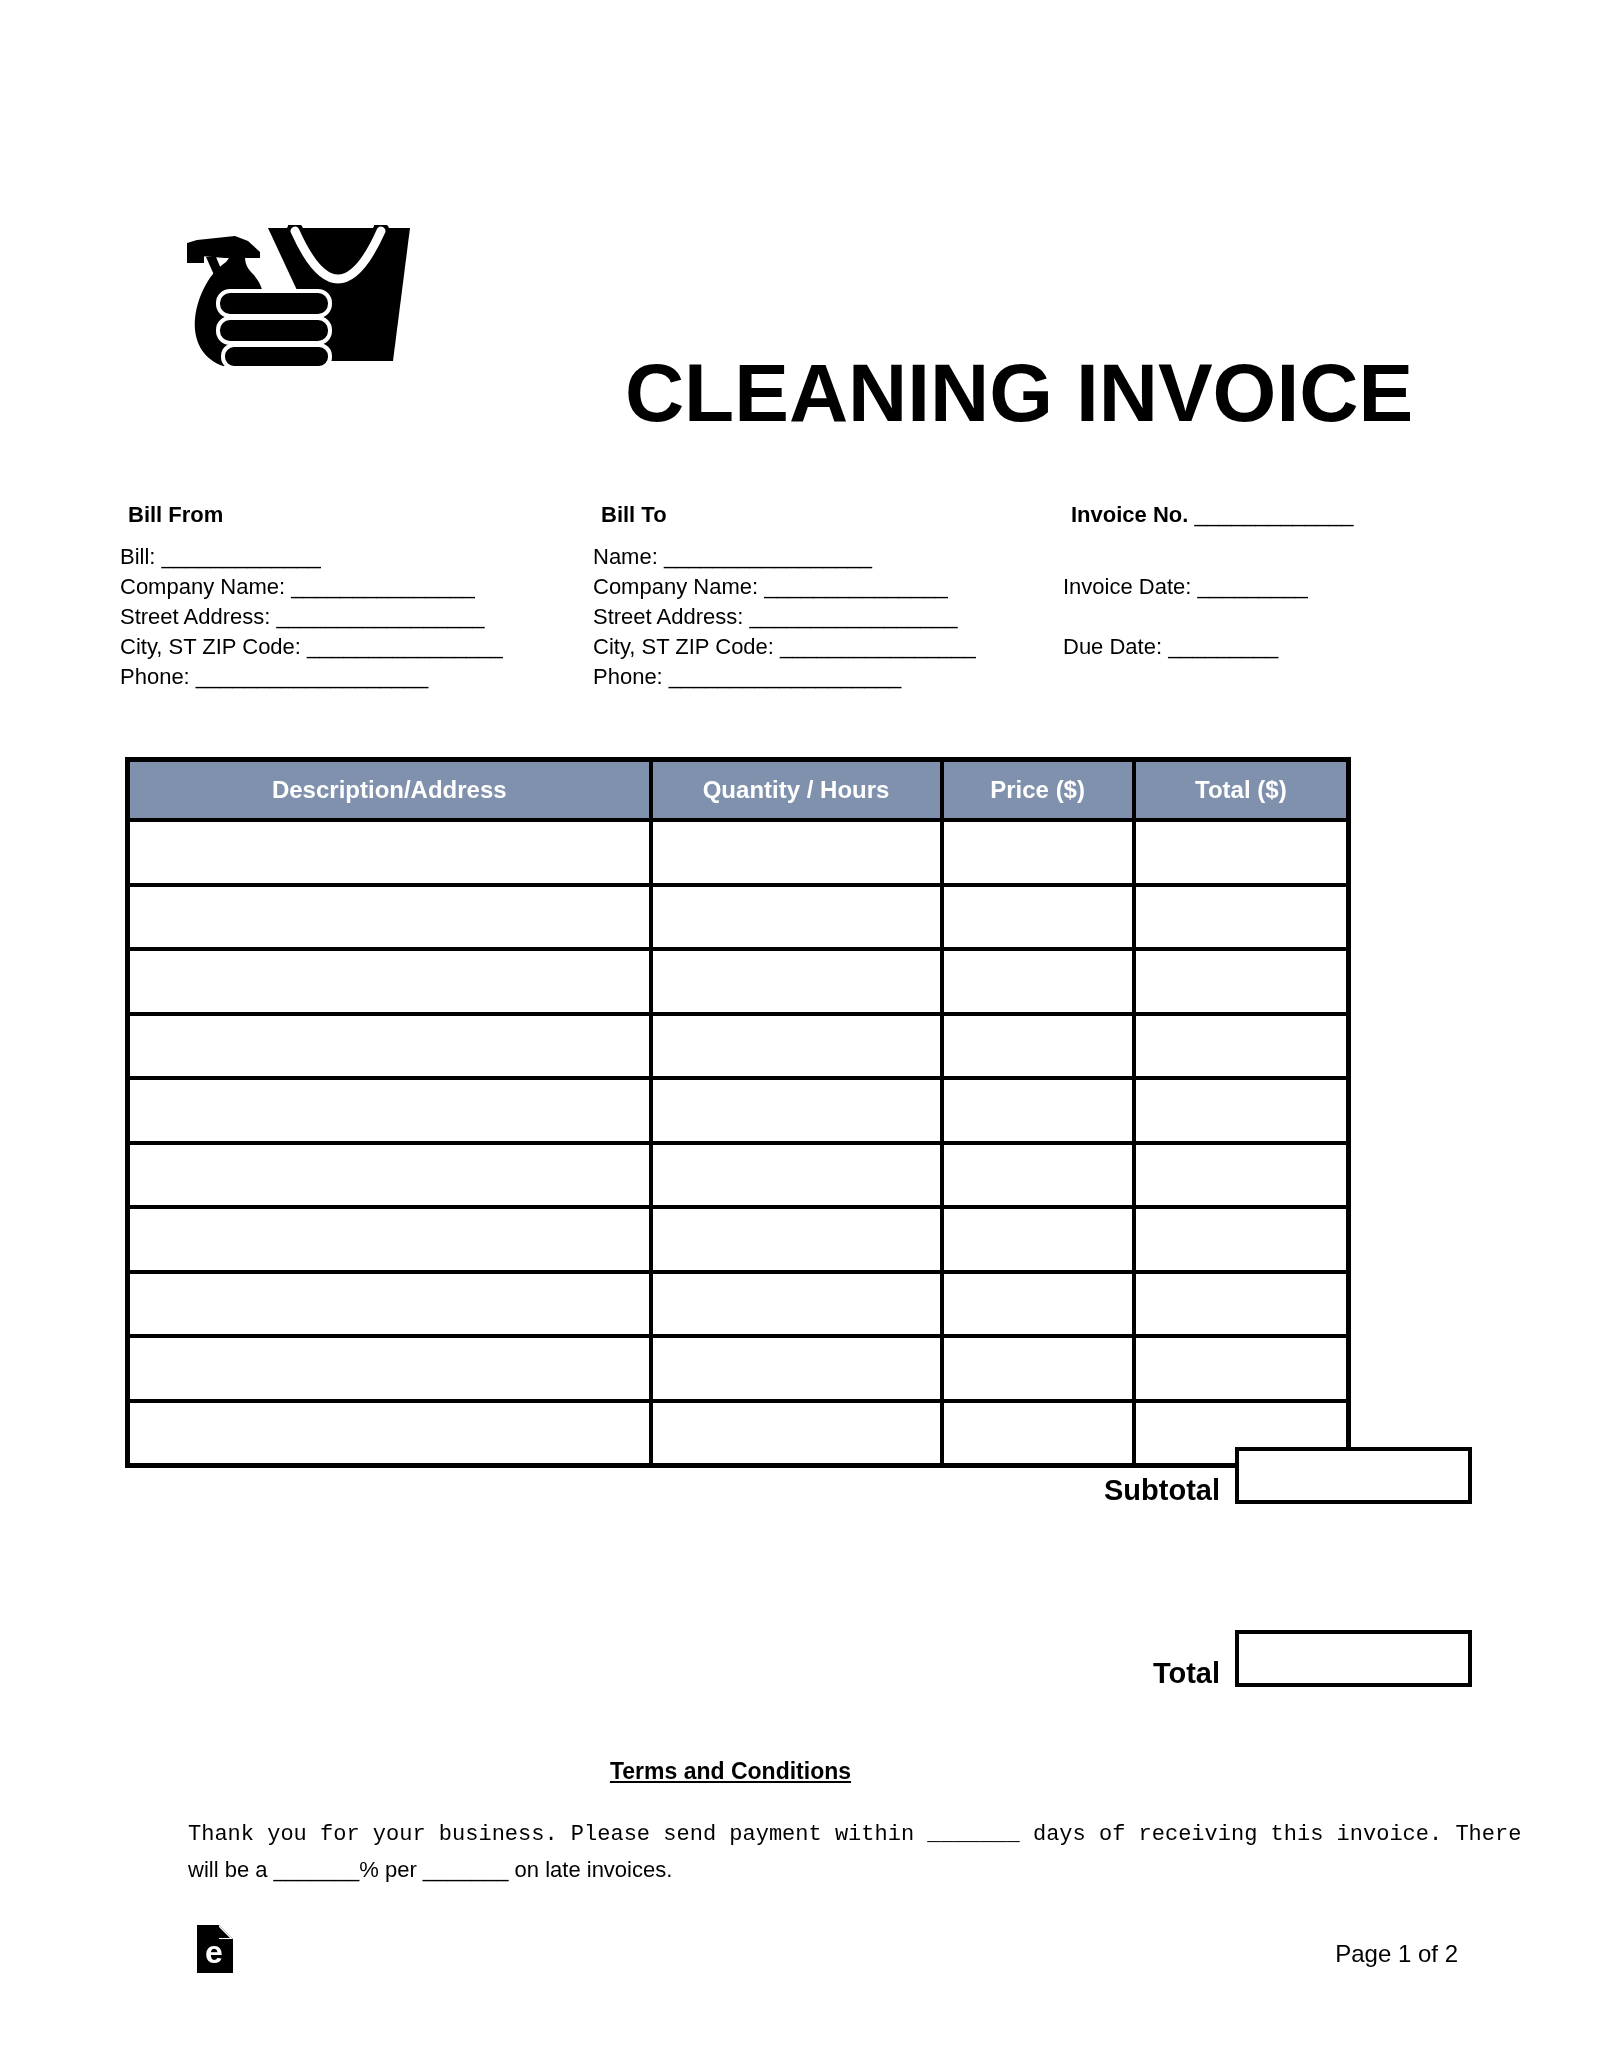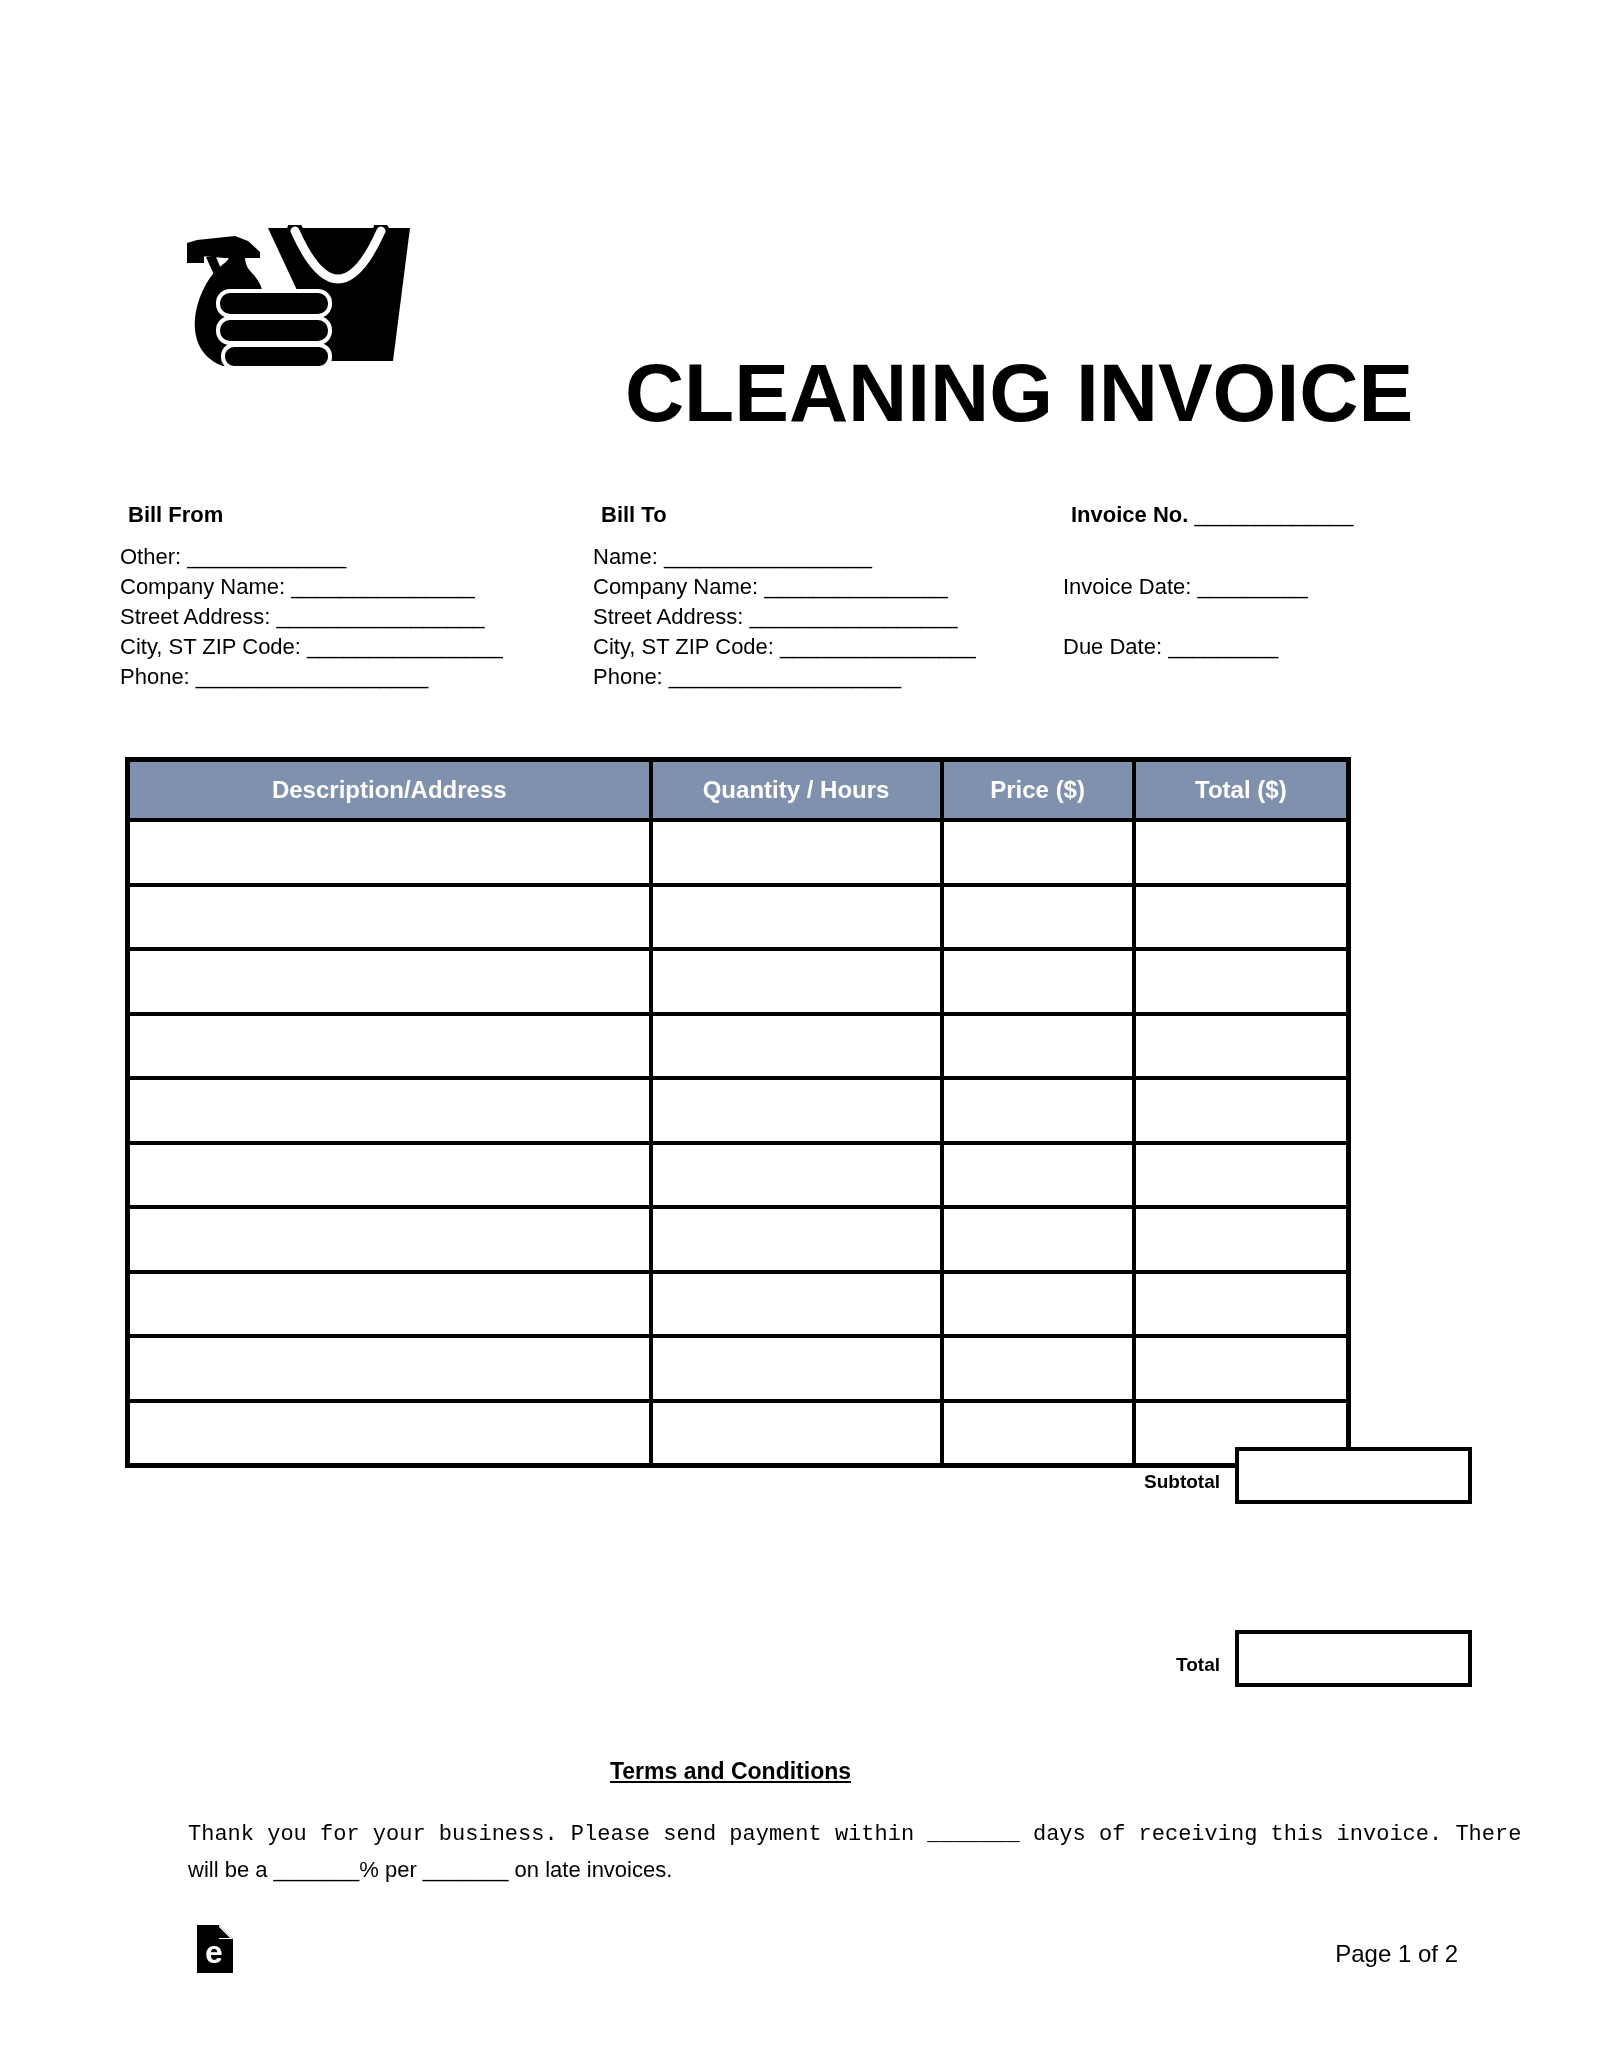--- a/index.html
+++ b/index.html
@@ -29,22 +29,22 @@
   }
   #items-table th{
     background:#8091AE;color:#fff;font-size:24px;font-weight:bold;
     border:4px solid #000;height:54px;text-align:center;vertical-align:middle;
     font-family:"Liberation Sans",sans-serif;
   }
   #items-table td{border:4px solid #000;height:58.5px;background:#fff;}
   
   .total-row{position:absolute;left:125px;width:1347px;height:61px;}
   .total-label{
-    position:absolute;right:252px;top:6px;height:61px;display:flex;align-items:center;
-    font-size:19px;white-space:nowrap;
+    position:absolute;right:252px;top:15px;height:61px;display:flex;align-items:center;
+    font-size:29px;white-space:nowrap;
   }
   .total-box{
     position:absolute;left:1110px;top:2px;width:229px;height:49px;
     border:4px solid #000;background:#fff;
   }
   
   #terms-heading{
     position:absolute;left:0;top:1758px;width:1461px;text-align:center;
     font-size:23px;font-weight:bold;text-decoration:underline;
   }
@@ -81,21 +81,21 @@
       <rect x="33" y="66" width="112" height="25" rx="12" fill="#000" stroke="#fff" stroke-width="4"></rect>
       <rect x="33" y="93" width="112" height="25" rx="12" fill="#000" stroke="#fff" stroke-width="4"></rect>
       <rect x="38" y="120" width="107" height="23" rx="11" fill="#000" stroke="#fff" stroke-width="4"></rect>
     </svg>
   </div>
 
   <div id="doc-title">CLEANING INVOICE</div>
 
   <div class="info-col" id="bill-from">
     <div class="info-heading">Bill From</div>
-    <div class="info-line">Other: _____________</div>
+    <div class="info-line">Bill: _____________</div>
     <div class="info-line">Company Name: _______________</div>
     <div class="info-line">Street Address: _________________</div>
     <div class="info-line">City, ST ZIP Code: ________________</div>
     <div class="info-line">Phone: ___________________</div>
   </div>
 
   <div class="info-col" id="bill-to">
     <div class="info-heading">Bill To</div>
     <div class="info-line">Name: _________________</div>
     <div class="info-line">Company Name: _______________</div>

